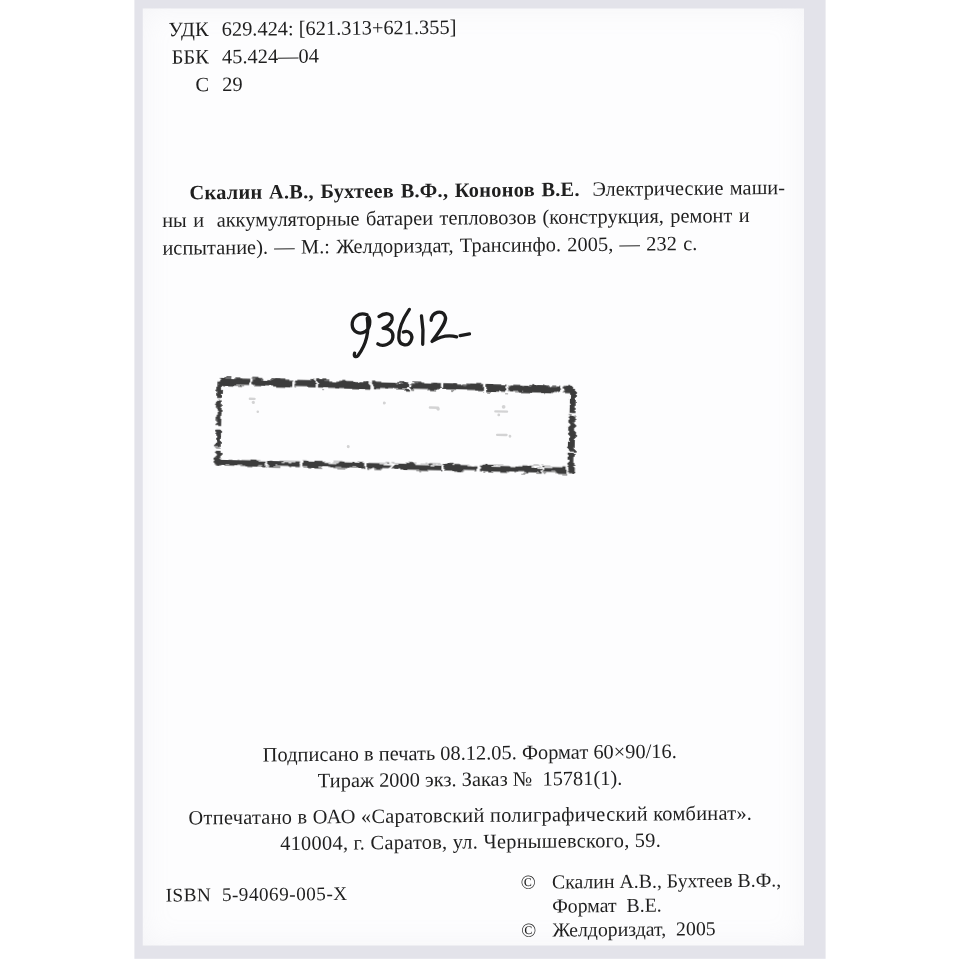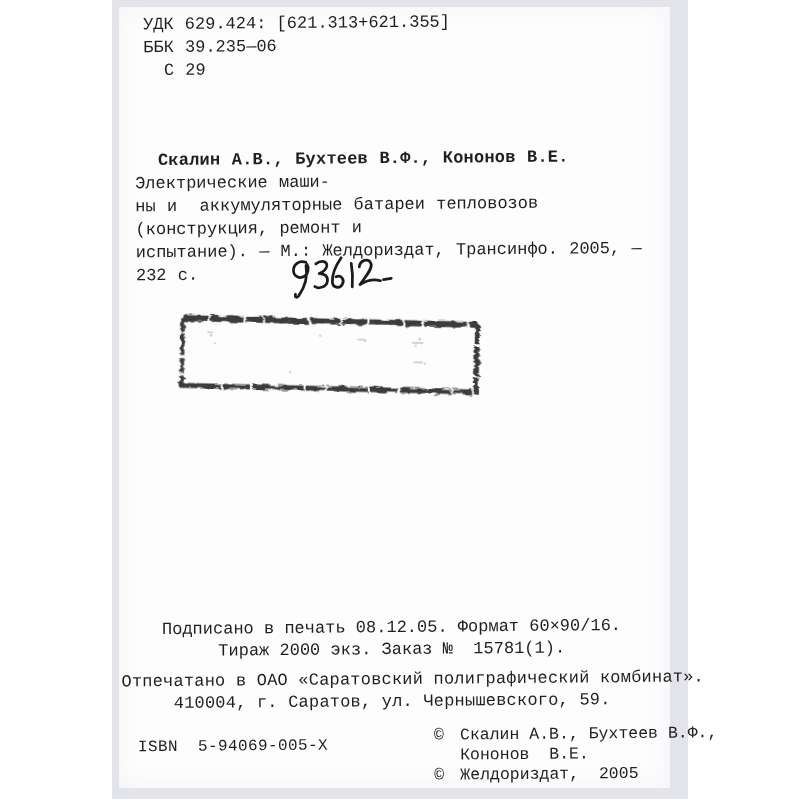--- a/index.html
+++ b/index.html
@@ -4,21 +4,21 @@
 <style>
   :root{
     --ink:#1f1f1f;
     --page:#fdfdfe;
     --scan-edge:#e3e3ea;
   }
   *{margin:0;padding:0;box-sizing:border-box;}
   html,body{width:800px;height:800px;background:#ffffff;overflow:hidden;}
   body{font-family:"Liberation Serif","DejaVu Serif",serif;color:var(--ink);}
 
-  .canvas{position:relative;width:800px;height:800px;background:#ffffff;font-family:Liberation Mono, monospace;}
+  .canvas{position:relative;width:800px;height:800px;background:#ffffff;}
 
   
   .scan-mat{
     position:absolute;left:112px;top:0;width:576px;height:799px;
     background:var(--scan-edge);
   }
   .page{
     position:absolute;left:119px;top:7px;width:551px;height:781px;
     background:var(--page);
     box-shadow:inset 0 0 24px rgba(180,180,195,0.12);
@@ -79,21 +79,21 @@
   <div class="page">
     <div class="content">
 
       <div class="classification">
         <div class="crow">
           <span class="clabel">УДК</span>
           <span class="cvalue">629.424: [621.313+621.355]</span>
         </div>
         <div class="crow">
           <span class="clabel">ББК</span>
-          <span class="cvalue">39.235—06</span>
+          <span class="cvalue">45.424—04</span>
         </div>
         <div class="crow">
           <span class="clabel">С</span>
           <span class="cvalue">29</span>
         </div>
       </div>
 
       <p class="citation"><b>Скалин А.В., Бухтеев В.Ф., Кононов В.Е.</b><span>  Электрические маши-
 ны и  аккумуляторные батареи тепловозов (конструкция, ремонт и
 испытание). — М.: Желдориздат, Трансинфо. 2005, — 232 с.</span></p>
@@ -147,21 +147,21 @@
 
       <div class="isbn">ISBN  5-94069-005-X</div>
 
       <div class="copyright">
         <div class="crow2">
           <span class="csym">©</span>
           <span>Скалин А.В., Бухтеев В.Ф.,</span>
         </div>
         <div class="crow2">
           <span class="csym"></span>
-          <span>Кононов  В.Е.</span>
+          <span>Формат  В.Е.</span>
         </div>
         <div class="crow2">
           <span class="csym">©</span>
           <span>Желдориздат,  2005</span>
         </div>
       </div>
 
     </div>
   </div>
 </div>

